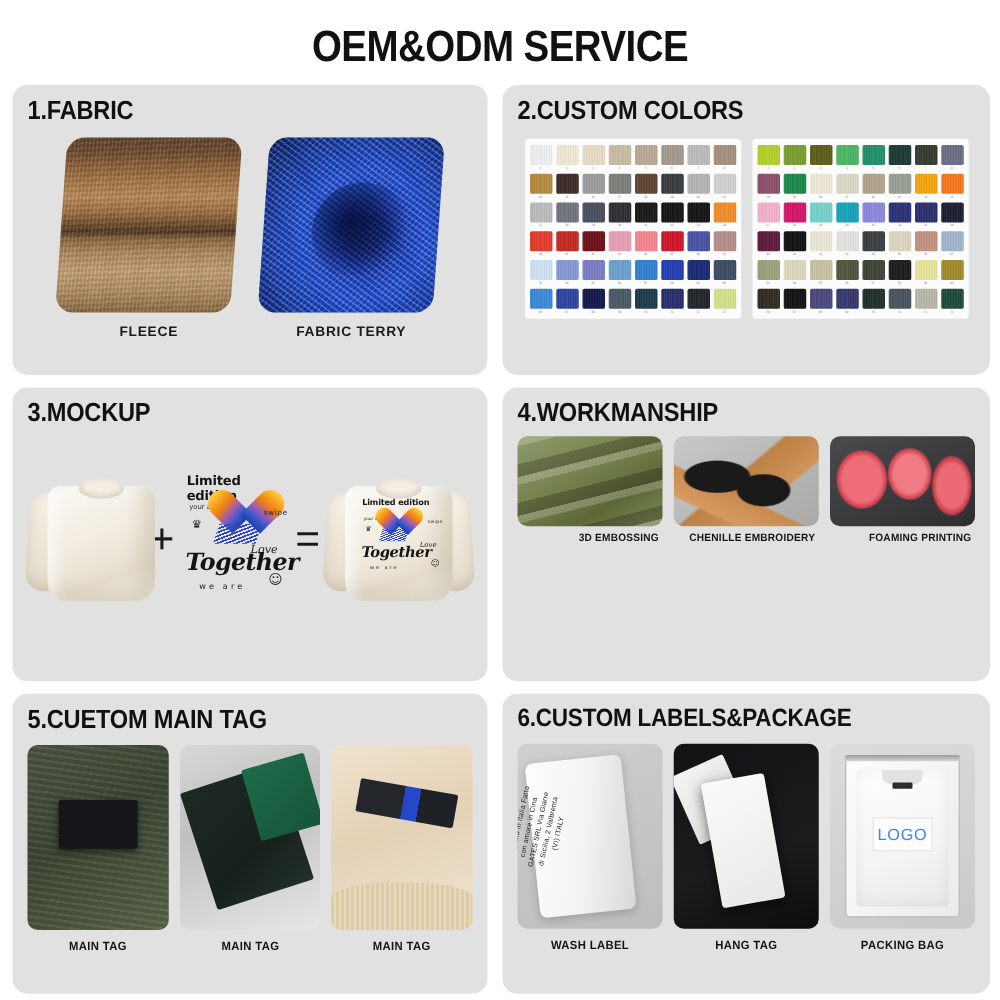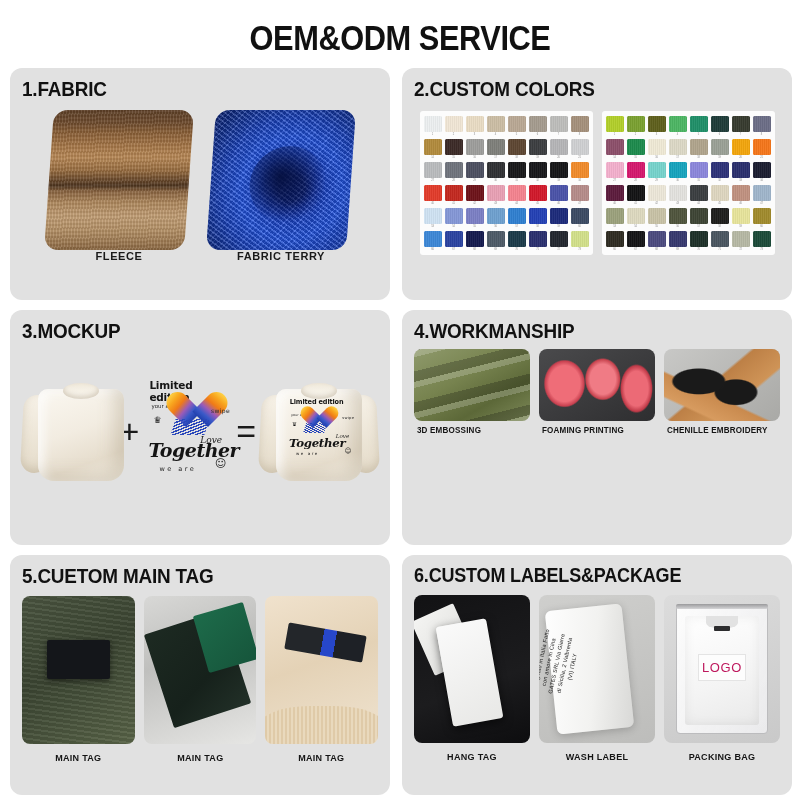--- a/index.html
+++ b/index.html
@@ -103,20 +103,21 @@
     border-radius: 50%;
     background: radial-gradient(circle at 40% 40%, rgba(5,16,64,.95), rgba(10,30,110,.2) 62%, transparent 72%);
     z-index: 2;
   }
   .fabric-caption {
     text-align: center;
     font-size: 11px;
     font-weight: 600;
     letter-spacing: .6px;
     color: #1a1a1a;
+    margin-top: 10px;
   }
 
   
   .swatch-wrap {
     display: flex;
     gap: 9px;
     justify-content: center;
     margin-top: 11px;
   }
   .swatch-card {
@@ -251,21 +252,21 @@
     z-index: 4;
   }
 
   
   .work-grid {
     display: grid;
     grid-template-columns: repeat(3, 1fr);
     gap: 2px 9px;
     margin-top: 7px;
   }
-  .work-cell { text-align: left; }
+  .work-cell { text-align: right; }
   .work-img {
     width: 100%; height: 72px;
     border-radius: 8px;
     overflow: hidden;
     position: relative;
   }
   .work-cap {
     font-size: 8.5px;
     font-weight: 600;
     letter-spacing: .2px;
@@ -470,21 +471,21 @@
     width: 14%; height: 3.5%;
     background: #2c2c2e;
     border-radius: 1px;
   }
   .lb3 .logo-box {
     position: absolute; left: 29%; top: 40%;
     width: 42%; height: 18%;
     background: #fdfdfd;
     border: 1px solid #e4e4e4;
     display: flex; align-items: center; justify-content: center;
-    font-size: 13px; letter-spacing: .6px; color: #be185d;
+    font-size: 13px; letter-spacing: .6px; color: #3b82f6;
   }
   .lb3 .zip {
     position: absolute; left: 10%; top: 6%;
     width: 80%; height: 5px;
     background: linear-gradient(180deg, #9a9a9c, #d5d5d7);
     border-radius: 2px;
   }
 </style>
 </head>
 <body>
@@ -962,26 +963,26 @@
     </div>
 
     <div class="panel">
       <div class="panel-title">4.WORKMANSHIP</div>
       <div class="work-grid">
         <div class="work-cell">
           <div class="work-img w-emboss"></div>
           <div class="work-cap">3D EMBOSSING</div>
         </div>
         <div class="work-cell">
+          <div class="work-img w-chenille"></div>
+          <div class="work-cap">CHENILLE EMBROIDERY</div>
+        </div>
+        <div class="work-cell">
           <div class="work-img w-foaming"></div>
           <div class="work-cap">FOAMING PRINTING</div>
-        </div>
-        <div class="work-cell">
-          <div class="work-img w-chenille"></div>
-          <div class="work-cap">CHENILLE EMBROIDERY</div>
         </div>
       </div>
     </div>
 
     <div class="panel">
       <div class="panel-title">5.CUETOM MAIN TAG</div>
       <div class="three-row">
         <div class="three-cell">
           <div class="three-img mt1"></div>
           <div class="three-cap">MAIN TAG</div>
@@ -994,28 +995,28 @@
           <div class="three-img mt3"></div>
           <div class="three-cap">MAIN TAG</div>
         </div>
       </div>
     </div>
 
     <div class="panel">
       <div class="panel-title small">6.CUSTOM LABELS&amp;PACKAGE</div>
       <div class="three-row">
         <div class="three-cell">
-          <div class="three-img lb2"></div>
-          <div class="three-cap">HANG TAG</div>
-        </div>
-        <div class="three-cell">
           <div class="three-img lb1">
             <div class="lb1-text">Disegnato in Italia  Fatto con amore in Cina  GATES SRL  Via Giarre di Sicilia, 2  Valbrenta (VI) ITALY</div>
           </div>
           <div class="three-cap">WASH LABEL</div>
+        </div>
+        <div class="three-cell">
+          <div class="three-img lb2"></div>
+          <div class="three-cap">HANG TAG</div>
         </div>
         <div class="three-cell">
           <div class="three-img lb3">
             <div class="bag"></div>
             <div class="tee"></div>
             <div class="neck"></div>
             <div class="neck-tag"></div>
             <div class="logo-box">LOGO</div>
             <div class="zip"></div>
           </div>

